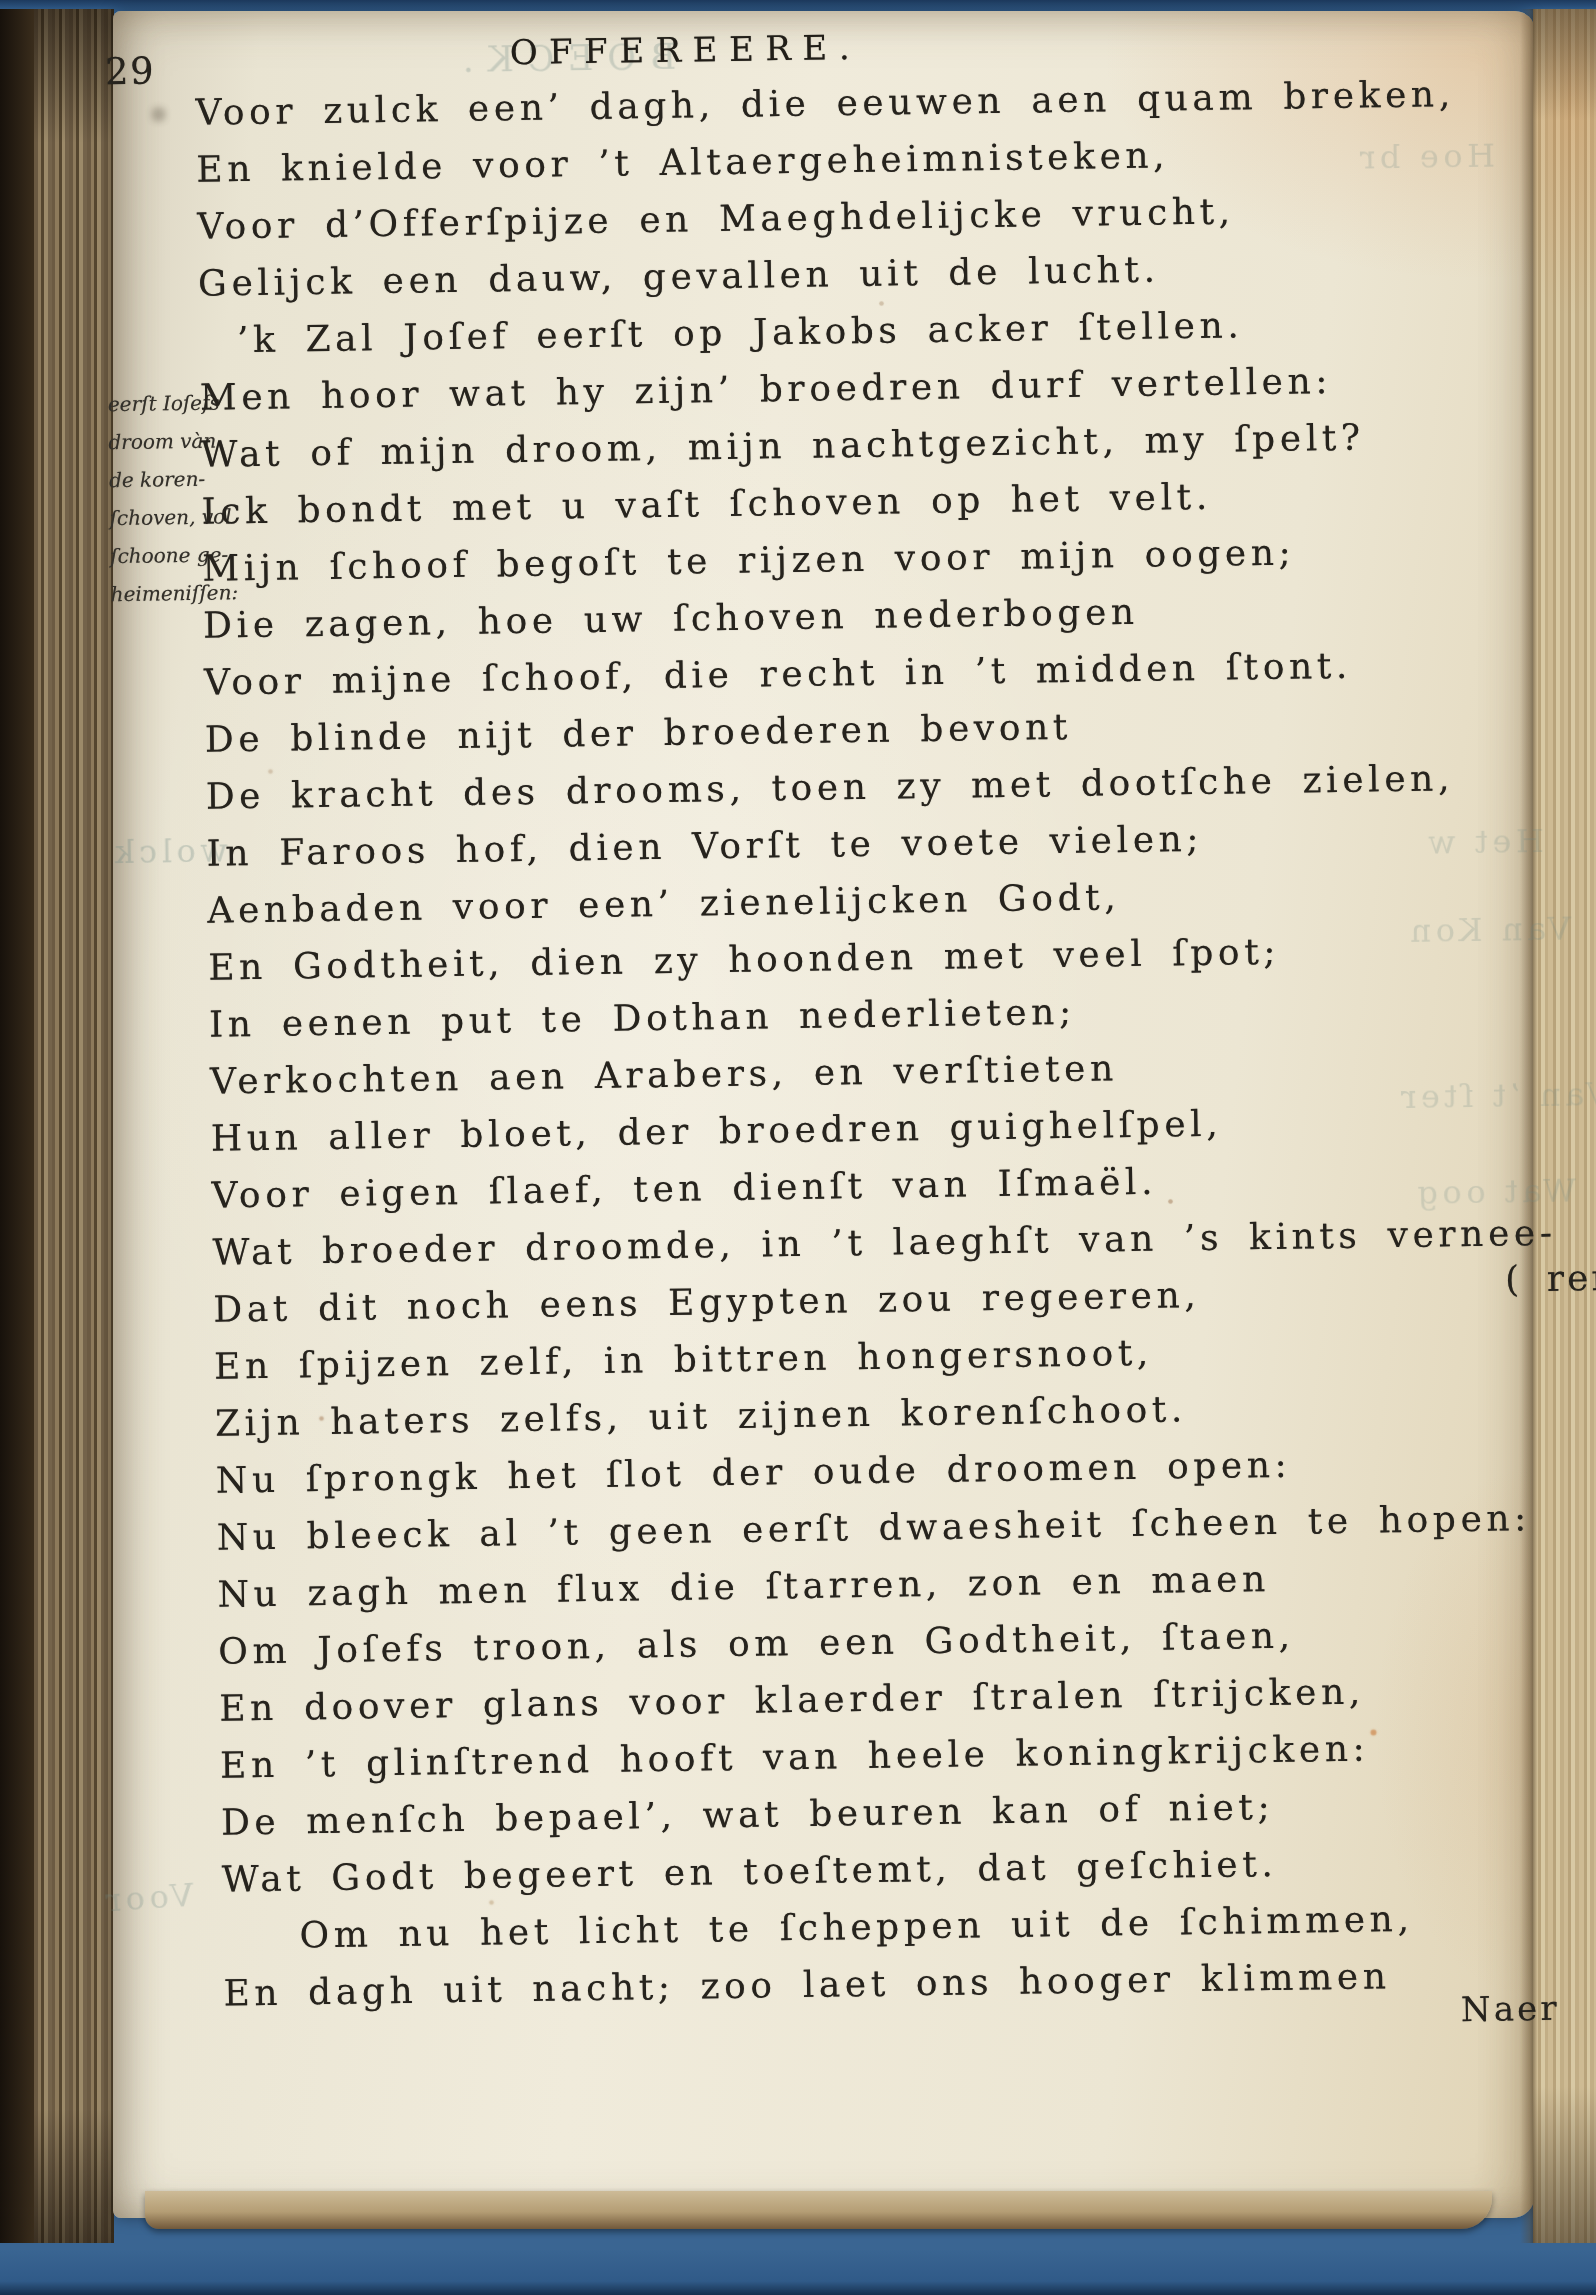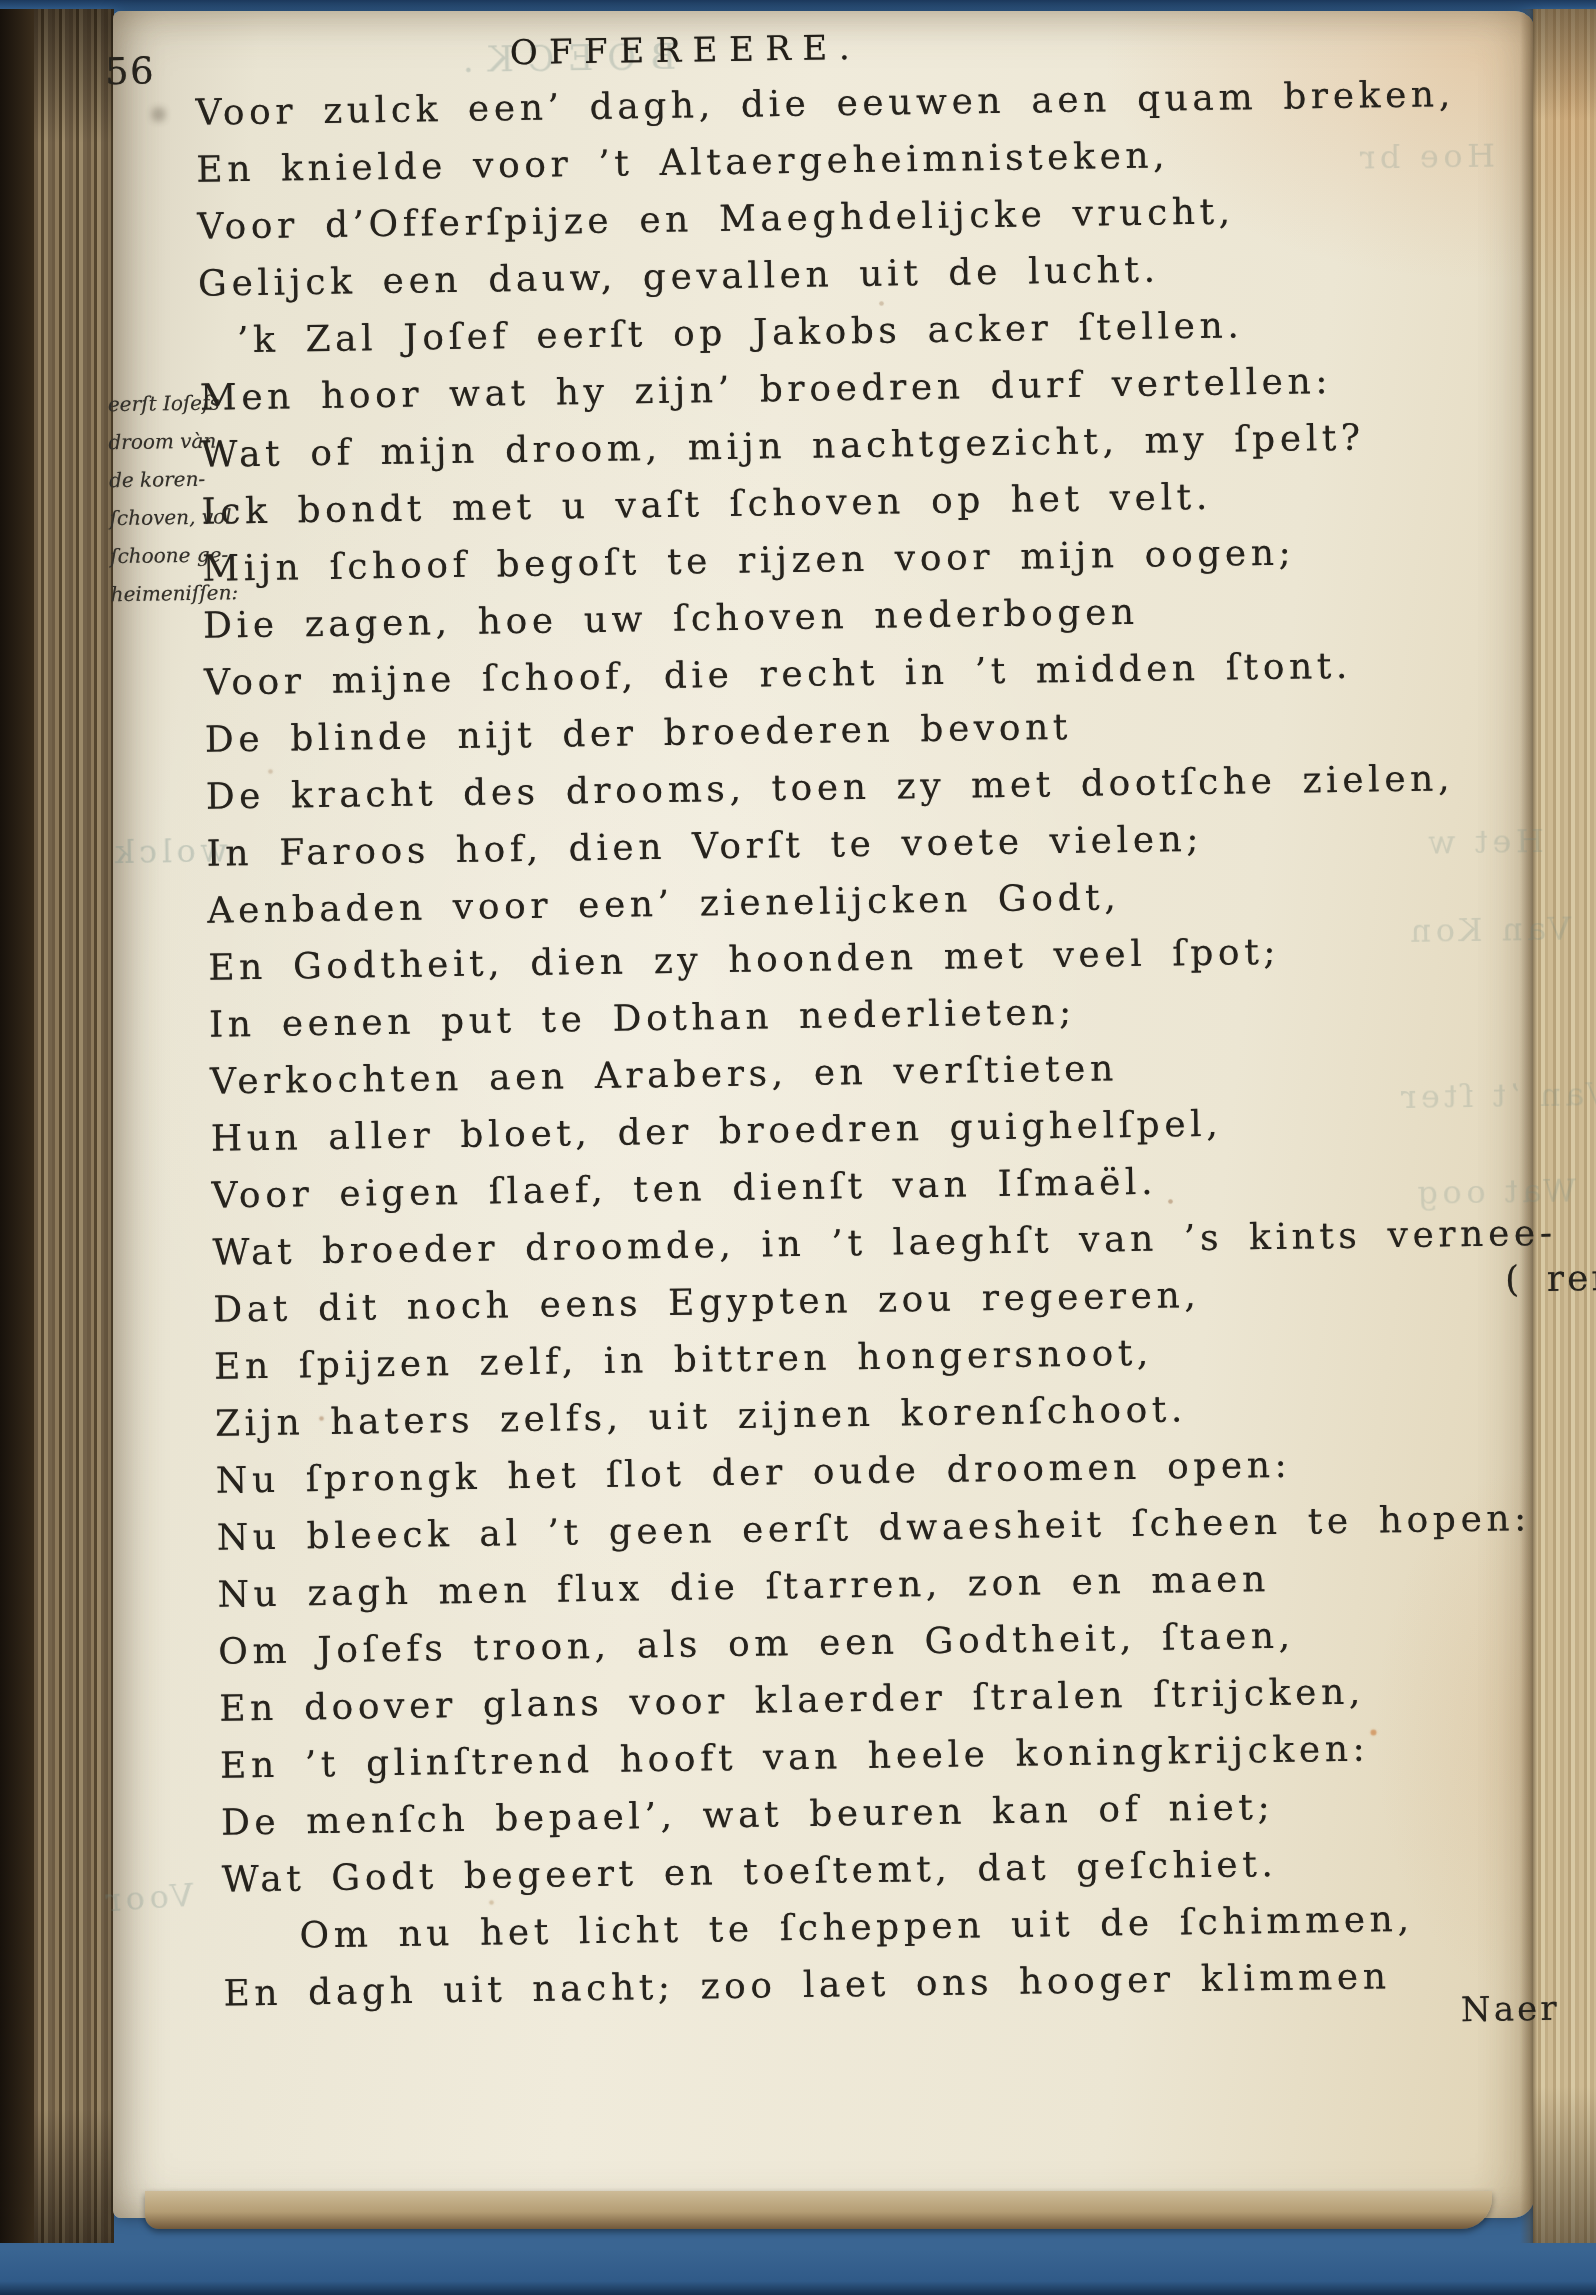--- a/index.html
+++ b/index.html
@@ -111,21 +111,21 @@
         <div class="bt bt1">BOECK.</div>
         <div class="bt bt2">Hoe br</div>
         <div class="bt bt3">wolck</div>
         <div class="bt bt4">Het w</div>
         <div class="bt bt5">Van Kon</div>
         <div class="bt bt6">Van ’t ſter</div>
         <div class="bt bt7">Wat oog</div>
         <div class="bt bt8">Voor</div>
       </div>
 
-    <div id="page-number" class="ink">56</div>
+    <div id="page-number" class="ink">29</div>
 
     <div id="running-header">OFFEREERE.</div>
 
     <div id="margin-note">
         <div>eerſt Ioſefs</div>
         <div>droom vàn</div>
         <div>de koren-</div>
         <div>ſchoven, vol</div>
         <div>ſchoone ge-</div>
         <div>heimeniſſen:</div>

